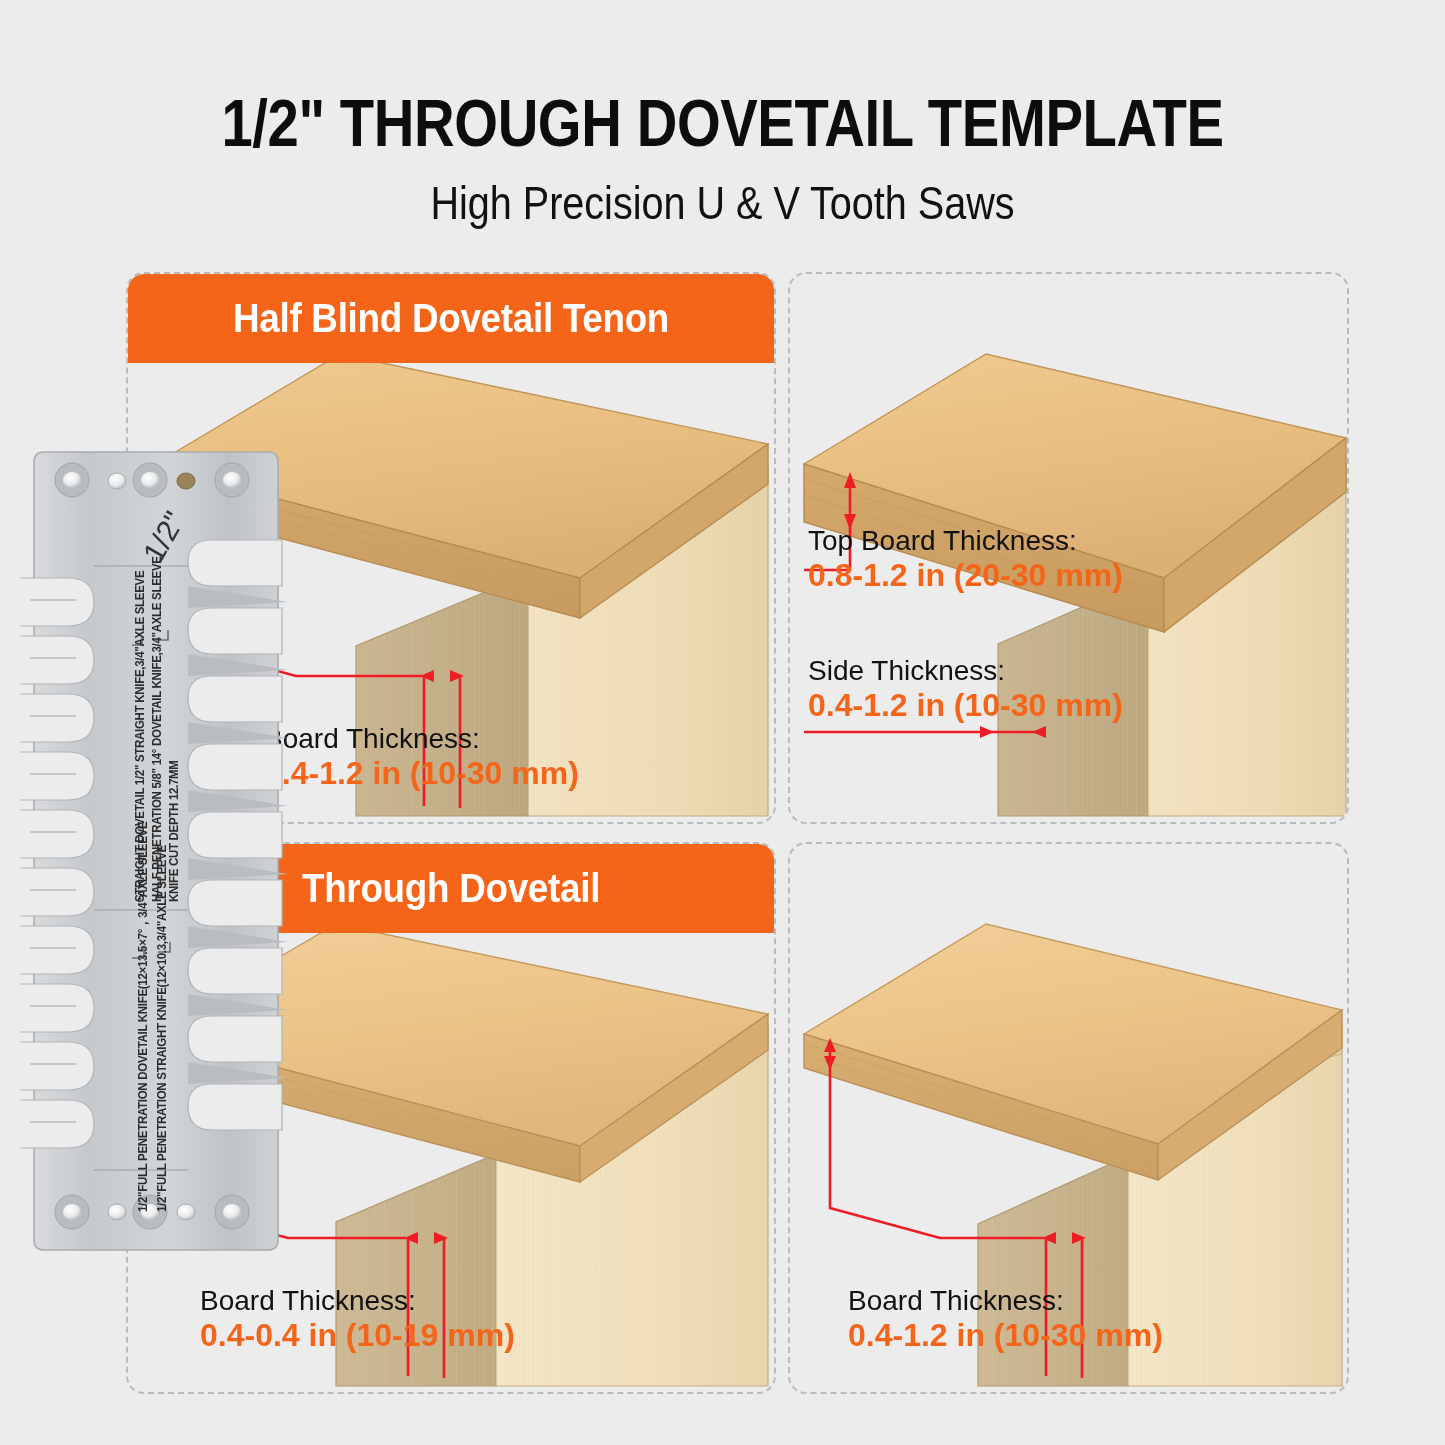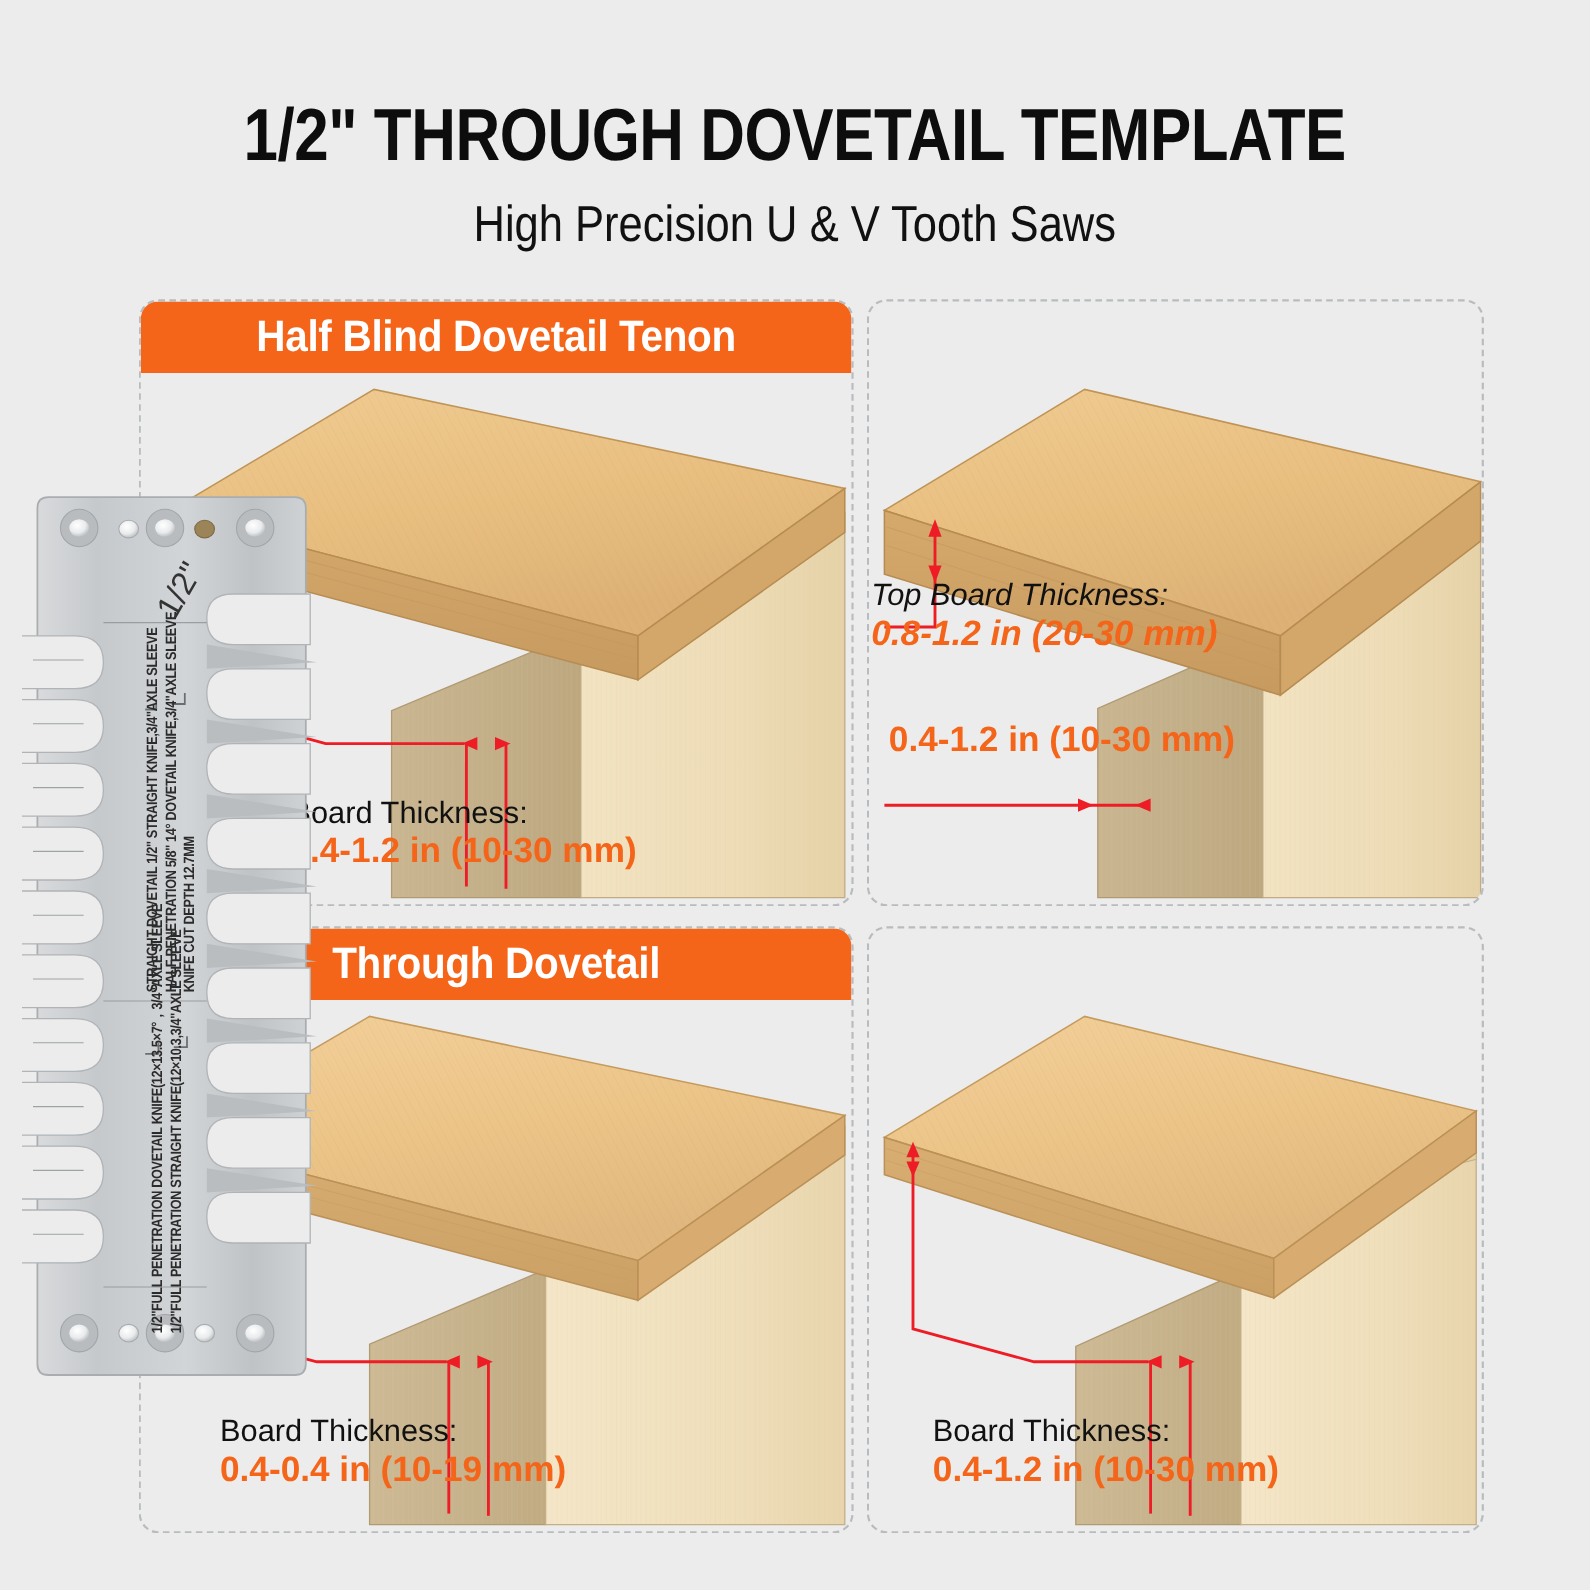--- a/index.html
+++ b/index.html
@@ -54,21 +54,21 @@
   }
   .panel-tl { left: 126px;  top: 272px;  width: 650px;  height: 552px; }
   .panel-tr { left: 788px;  top: 272px;  width: 561px;  height: 552px; }
   .panel-bl { left: 126px;  top: 842px;  width: 650px;  height: 552px; }
   .panel-br { left: 788px;  top: 842px;  width: 561px;  height: 552px; }
 
   .panel-header {
     position: absolute;
     left: 0; top: 0;
     width: 100%;
-    height: 65px;
+    height: 89px;
     background: #f4651a;
     border-radius: 14px 14px 0 0;
     display: flex;
     align-items: center;
     justify-content: center;
     z-index: 6;
   }
   .panel-header .ph-text {
     color: #ffffff;
     font-size: 40px;
@@ -319,25 +319,26 @@
       <g stroke="#ee1c25" stroke-width="2.6" fill="none">
         <path d="M14,386 L200,386"></path>
         <path d="M200,386 L246,386"></path>
       </g>
       <g fill="#ee1c25">
         <polygon points="204,386 190,380 190,392"></polygon>
         <polygon points="242,386 256,380 256,392"></polygon>
       </g>
     </svg>
 
-    <div class="anno" style="left:2px; top:178px;font-style:italic;">
+    <div class="anno" style="left:18px; top:178px;">
       <span class="anno-label">Top Board Thickness:</span>
       <span class="anno-value">0.8-1.2 in (20-30 mm)</span>
     </div>
     <div class="anno" style="left:18px; top:308px;">
+      <span class="anno-label">Side Thickness:</span>
       <span class="anno-value">0.4-1.2 in (10-30 mm)</span>
     </div>
   </div>
 </div>
 
 <div class="panel panel-bl">
   <div class="panel-header">
     <span class="ph-text">Through Dovetail</span>
   </div>
   <div class="panel-body">

